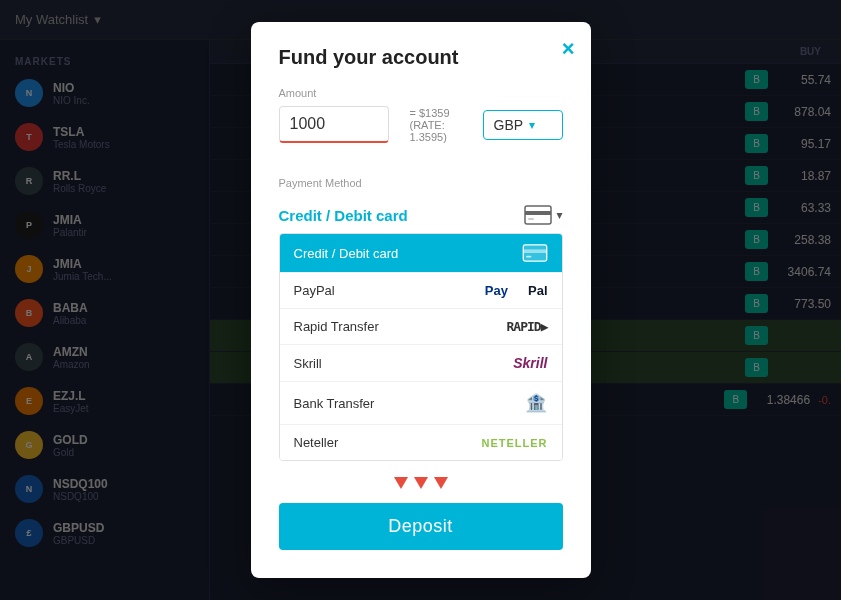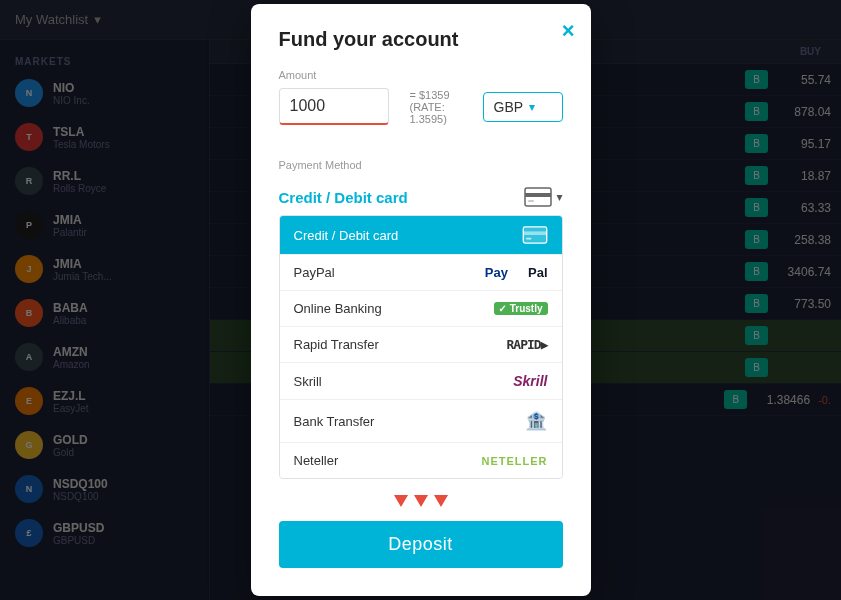--- a/index.html
+++ b/index.html
@@ -382,24 +382,20 @@
           <rect x="1" y="6" width="26" height="4" fill="white" fill-opacity="0.5"></rect>
           <rect x="4" y="13" width="6" height="2" rx="1" fill="white" fill-opacity="0.7"></rect>
         </svg>
       </div>
 
       <div class="payment-option">
         <span class="payment-option-name">PayPal</span>
         <span class="logo-paypal">Pay<span>Pal</span></span>
       </div>
 
-      <div class="payment-option">
-        <span class="payment-option-name">Online Banking</span>
-        <span class="logo-trustly">✓ Trustly</span>
-      </div>
 
       <div class="payment-option">
         <span class="payment-option-name">Rapid Transfer</span>
         <span class="logo-rapid">RAPID▶</span>
       </div>
 
       <div class="payment-option">
         <span class="payment-option-name">Skrill</span>
         <span class="logo-skrill">Skrill</span>
       </div>

